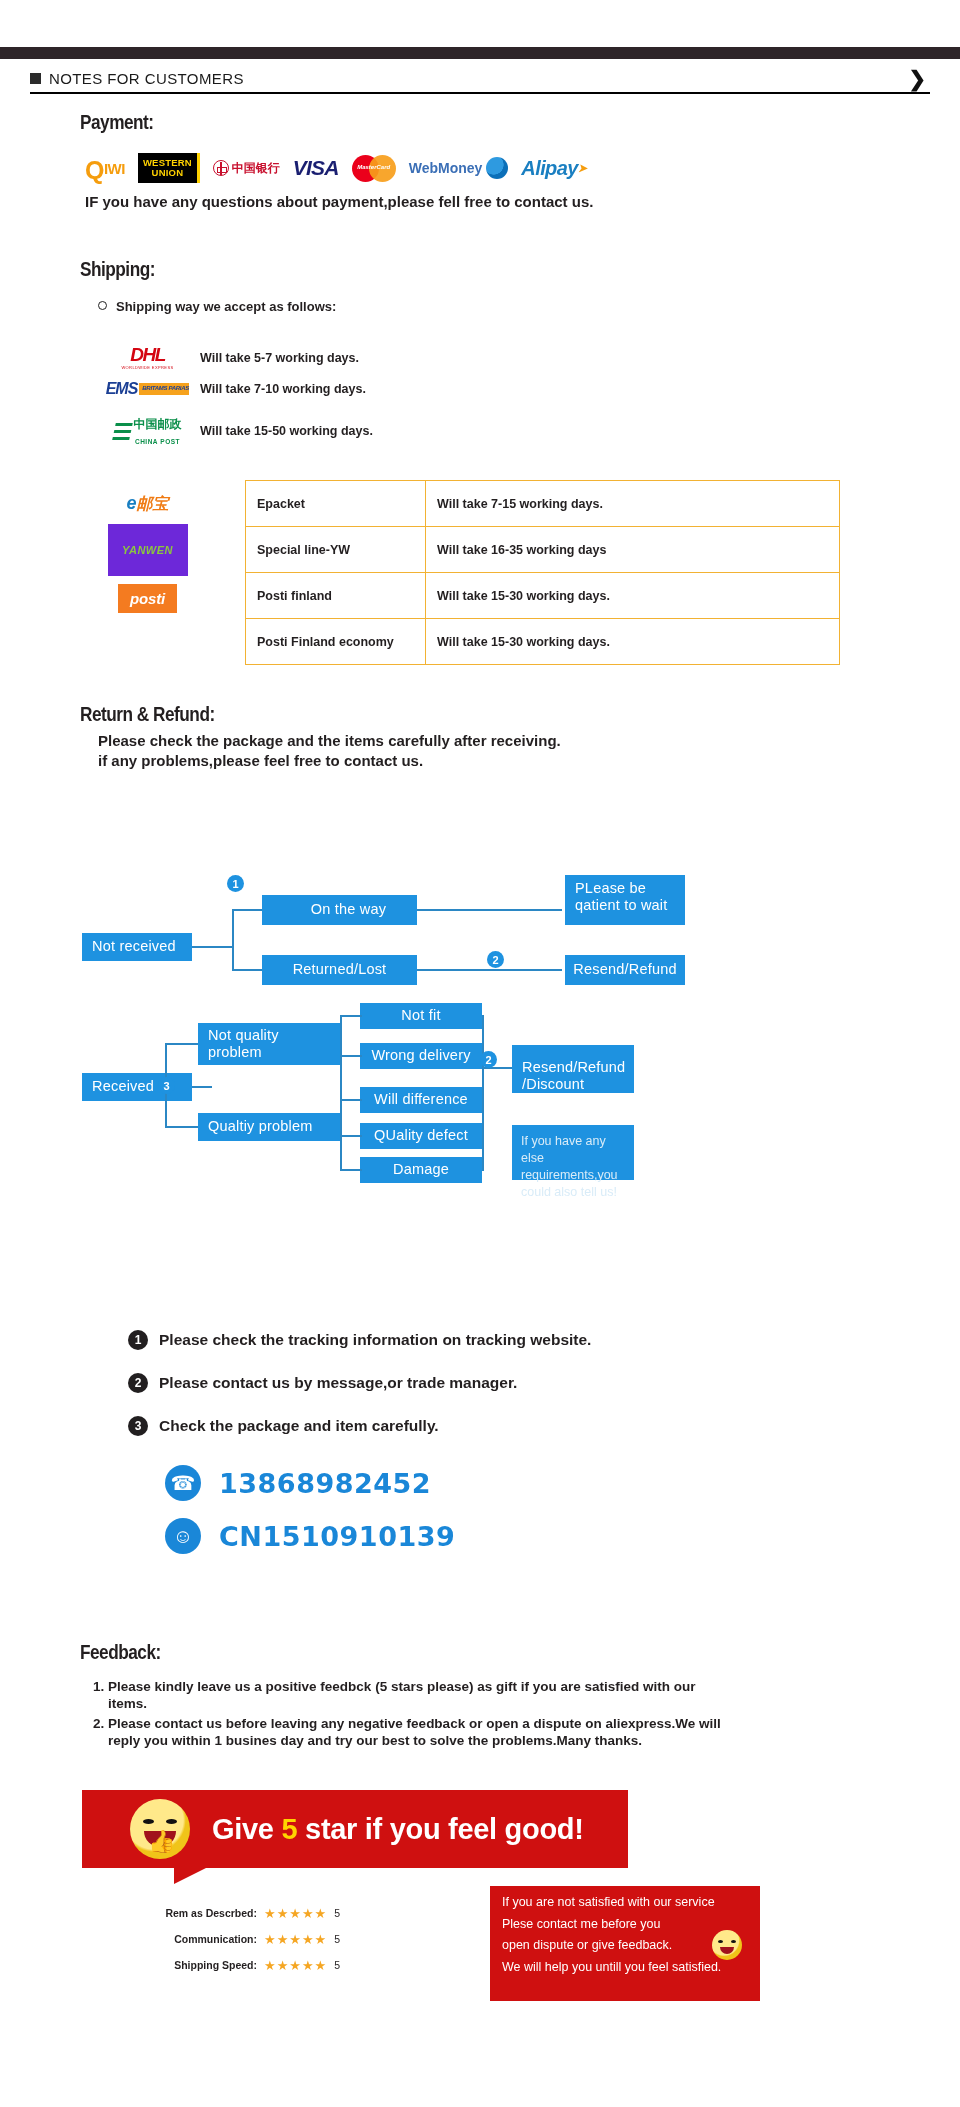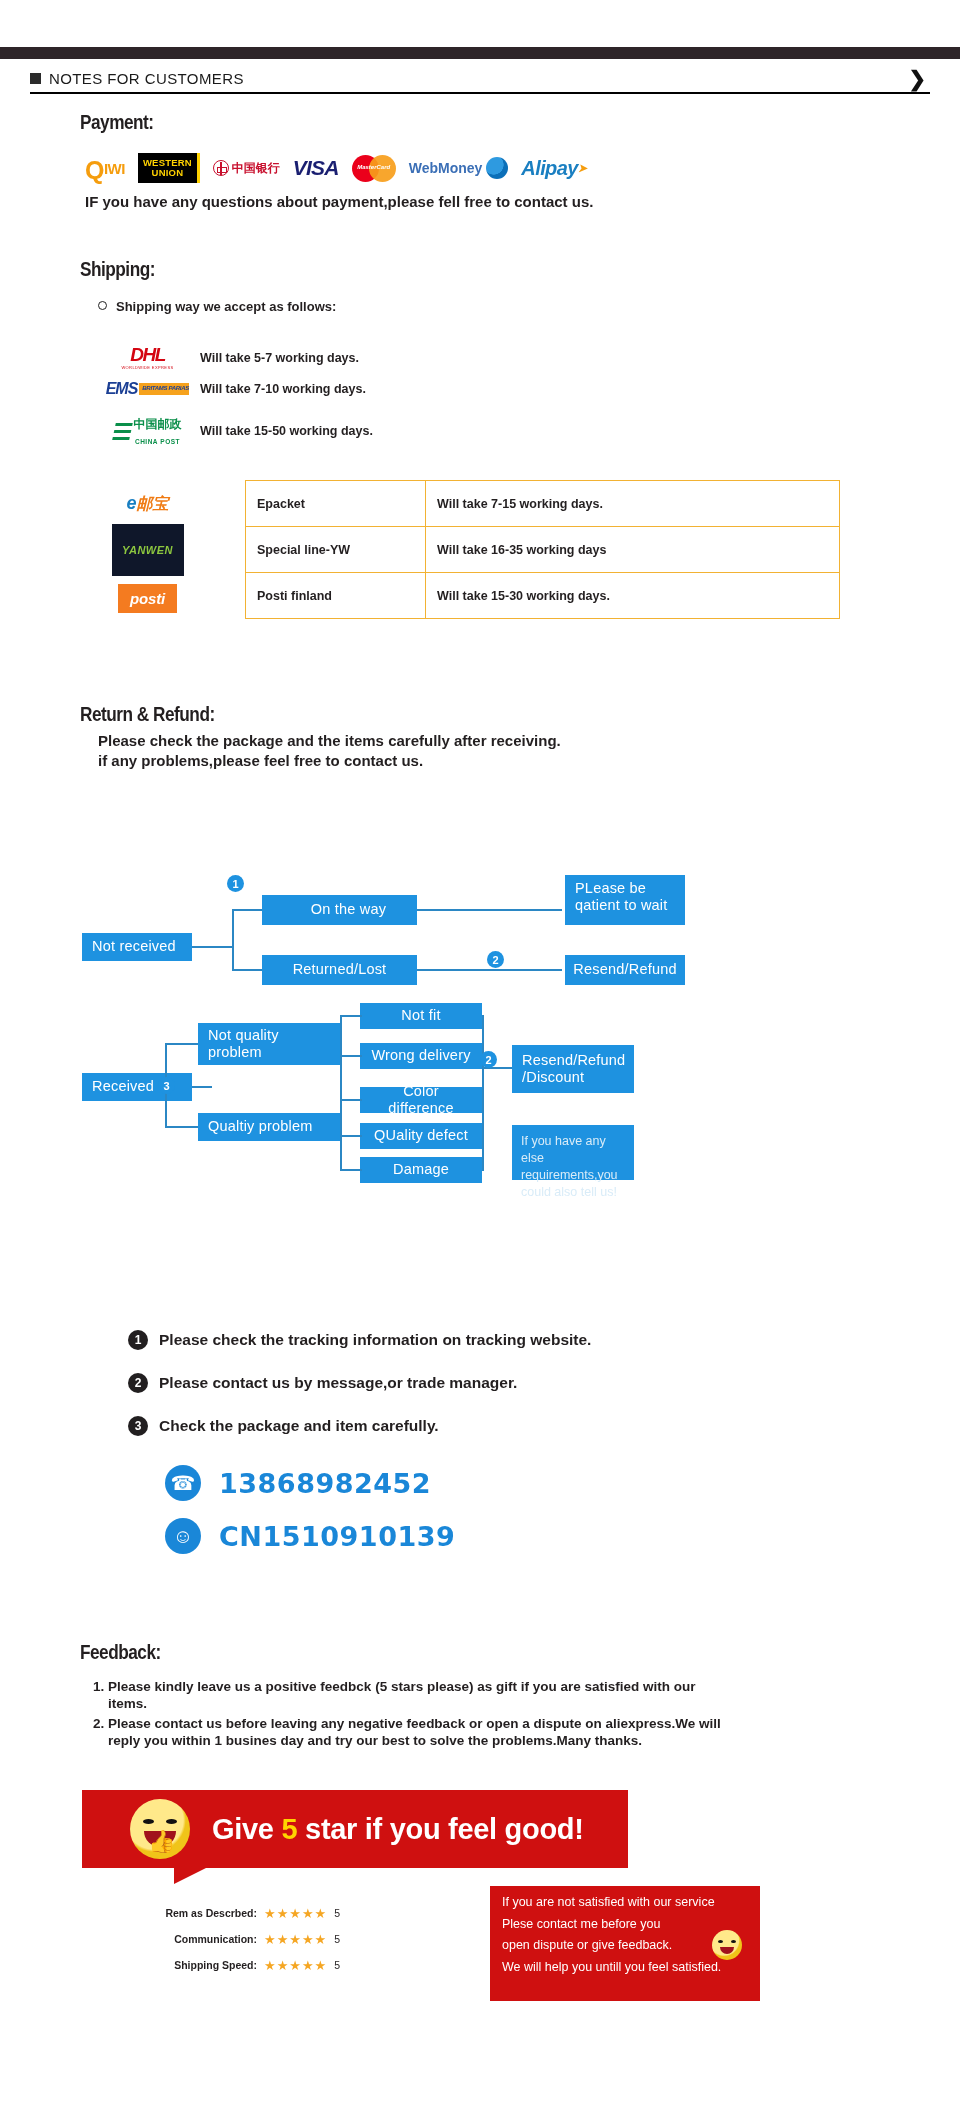--- a/index.html
+++ b/index.html
@@ -80,21 +80,21 @@
   .cpost-ico { width:17px;height:17px; background:
       linear-gradient(#0a8f4a,#0a8f4a) 0 0/17px 3px no-repeat,
       linear-gradient(#0a8f4a,#0a8f4a) 0 7px/17px 3px no-repeat,
       linear-gradient(#0a8f4a,#0a8f4a) 0 14px/17px 3px no-repeat;
       transform:skewX(-12deg); }
   .cpost-tx { text-align:center; line-height:1; }
   .cpost-cn { color:#0a8f4a; font-size:12px; font-weight:bold; }
   .cpost-en { color:#0a8f4a; font-size:6.5px; font-weight:bold; letter-spacing:.5px; }
   .eyb { color:#f07c15; font-size:16px; font-weight:bold; font-style:italic; }
   .eyb em { color:#1a7fc1; font-size:18px; }
-  .yanwen { background:#0f172a; color:#8cc63f; font-style:italic; font-weight:bold; font-size:11px; padding:20px 10px; letter-spacing:.5px; width:72px; text-align:center;}
+  .yanwen { background:#6d28d9; color:#8cc63f; font-style:italic; font-weight:bold; font-size:11px; padding:20px 10px; letter-spacing:.5px; width:80px; text-align:center;}
   .posti { background:#f47b20; color:#fff; font-weight:bold; font-style:italic; font-size:15px; padding:6px 12px; letter-spacing:-.2px; }
 
   
   .ship-table { position:absolute; left:245px; top:480px; width:595px; border-collapse:collapse; }
   .ship-table td { border:1.6px solid #f2b233; font-size:12.5px; font-weight:600; color:#231f20; height:46px; padding:0 11px; }
   .ship-table td.c1 { width:180px; }
 
   
   #return-head { left:80px; top:702px; }
   #return-note { left:98px; top:731px; }
@@ -264,20 +264,24 @@
         <td>Will take 7-15 working days.</td>
       </tr>
       <tr>
         <td class="c1">Special line-YW</td>
         <td>Will take 16-35 working days</td>
       </tr>
       <tr>
         <td class="c1">Posti finland</td>
         <td>Will take 15-30 working days.</td>
       </tr>
+      <tr>
+        <td class="c1">Posti Finland economy</td>
+        <td>Will take 15-30 working days.</td>
+      </tr>
     </tbody>
   </table>
 
   <div class="sec-head" id="return-head">Return &amp; Refund:</div>
   <div class="body-txt" id="return-note">
     <span>Please check the package and the items carefully after receiving.</span><br>
     <span>if any problems,please feel free to contact us.</span>
   </div>
 
 
@@ -297,25 +301,25 @@
     <div class="fline" style="left:417px; top:114px; width:145px; height:2px;"></div>
     <div class="fnum" style="left:227px; top:20px;">1</div>
     <div class="fnum" style="left:487px; top:96px;">2</div>
 
     <div class="fbox" style="left:82px; top:218px; width:110px; height:28px;">Received</div>
     <div class="fbox" style="left:198px; top:168px; width:142px; height:42px; align-items:center;">Not quality problem</div>
     <div class="fbox" style="left:198px; top:258px; width:142px; height:28px;">Qualtiy problem</div>
 
     <div class="fbox center" style="left:360px; top:148px; width:122px; height:26px;text-align:right;">Not fit</div>
     <div class="fbox center" style="left:360px; top:188px; width:122px; height:26px;">Wrong delivery</div>
-    <div class="fbox center" style="left:360px; top:232px; width:122px; height:26px;">Color difference</div>
+    <div class="fbox center" style="left:360px; top:232px; width:122px; height:26px;">Will difference</div>
     <div class="fbox center" style="left:360px; top:268px; width:122px; height:26px;">QUality defect</div>
     <div class="fbox center" style="left:360px; top:302px; width:122px; height:26px;">Damage</div>
 
-    <div class="fbox" style="left:512px; top:190px; width:122px; height:48px; align-items:flex-start; padding-top:7px;">Resend/Refund /Discount</div>
+    <div class="fbox" style="left:512px; top:190px; width:122px; height:48px; align-items:flex-start; padding-top:14px;">Resend/Refund /Discount</div>
     <div class="fcall" style="left:512px; top:270px; width:122px; height:55px;">If you have any else requirements,you could also tell us!</div>
 
     <div class="fline" style="left:192px; top:231px; width:20px; height:2px;"></div>
     <div class="fline" style="left:165px; top:188px; width:2px; height:84px;"></div>
     <div class="fline" style="left:165px; top:188px; width:33px; height:2px;"></div>
     <div class="fline" style="left:165px; top:271px; width:33px; height:2px;"></div>
     <div class="fline" style="left:340px; top:161px; width:2px; height:154px;"></div>
     <div class="fline" style="left:340px; top:160px; width:22px; height:2px;"></div>
     <div class="fline" style="left:340px; top:200px; width:22px; height:2px;"></div>
     <div class="fline" style="left:340px; top:244px; width:22px; height:2px;"></div>

